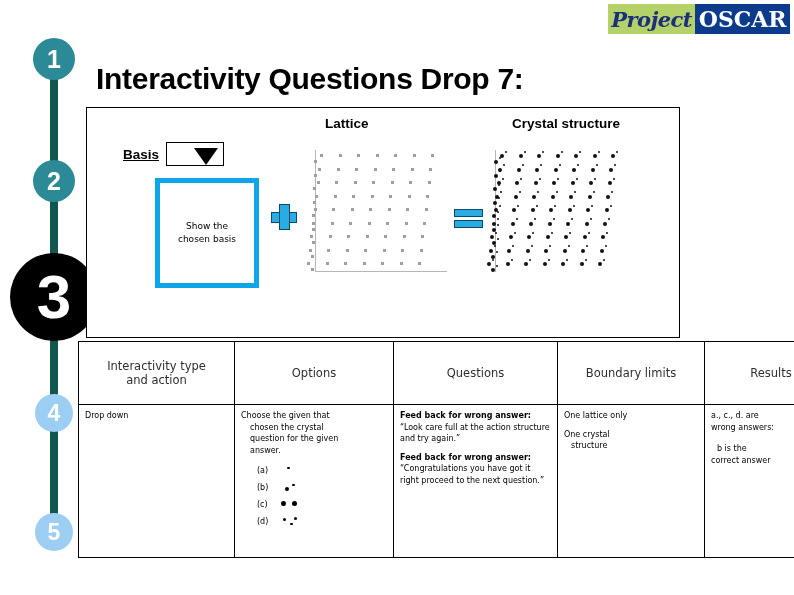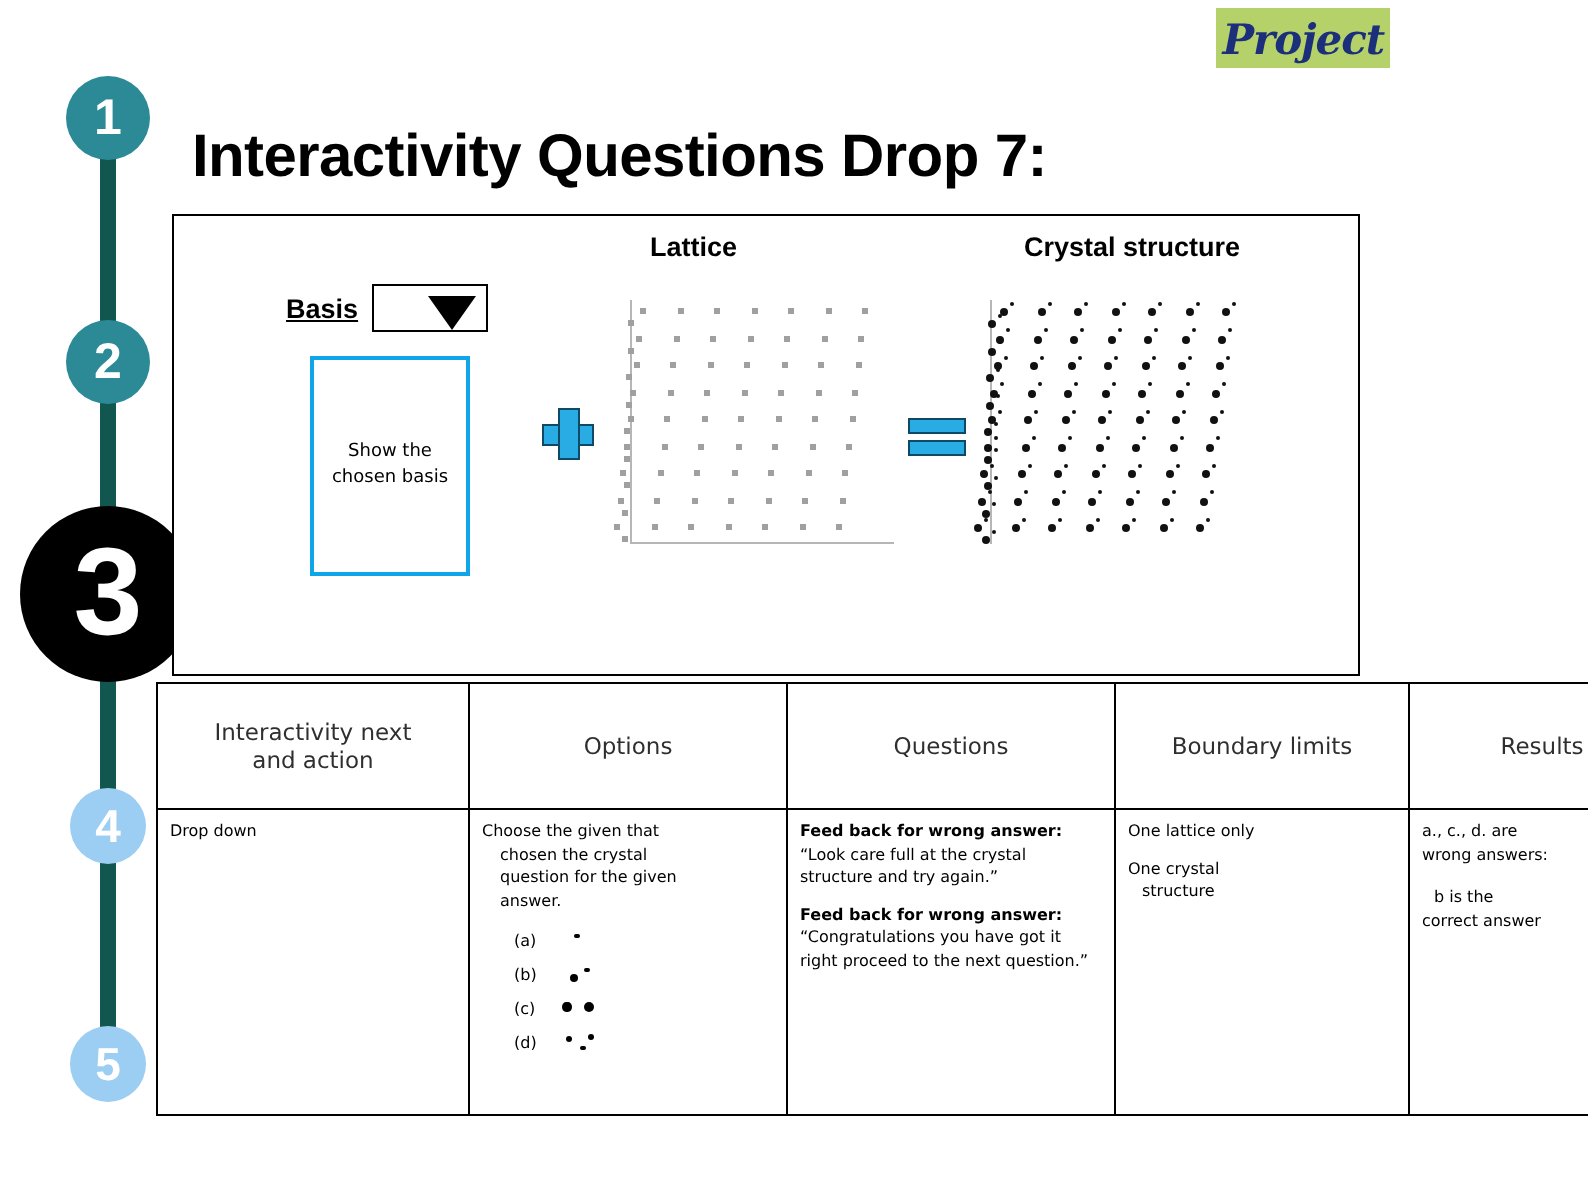--- a/index.html
+++ b/index.html
@@ -147,21 +147,21 @@
     font-size: 13.5px;
     font-weight: bold;
     color: #000000;
     white-space: nowrap;
   }
   #label-lattice { left: 238px; top: 8px; }
   #label-crystal { left: 425px; top: 8px; }
 
   #basis-row {
     position: absolute;
-    left: 56px;
+    left: 36px;
     top: 34px;
     display: flex;
     align-items: center;
     text-decoration: underline;
   }
   #basis-label {
     font-size: 13.5px;
     font-weight: bold;
     color: #000000;
     margin-right: 7px;
@@ -181,23 +181,23 @@
     width: 0; height: 0;
     border-left: 12px solid transparent;
     border-right: 12px solid transparent;
     border-top: 17px solid #000000;
   }
 
   #basis-box {
     position: absolute;
     left: 68px;
     top: 70px;
-    width: 80px;
+    width: 104px;
     height: 110px;
-    border: 2px solid #0ea5e9;
+    border: 5px solid #0ea5e9;
     box-sizing: border-box;
     background: #ffffff;
     display: flex;
     align-items: center;
     justify-content: center;
   }
   #basis-box-text {
     font-family: "DejaVu Sans", sans-serif;
     font-size: 9px;
     color: #000000;
@@ -356,20 +356,21 @@
 
   .res-line { margin-bottom: 10px; }
   .res-line .ind3 { display: block; padding-left: 6px; }
 </style>
 </head>
 <body>
 
 <div id="logo">
   <div id="logo-top">
     <div id="logo-project">Project</div>
+    <div id="logo-oscar">OSCAR</div>
   </div>
 </div>
 
 <div id="rail-line"></div>
 <div class="rail-circle" id="rail-1">1</div>
 <div class="rail-circle" id="rail-2">2</div>
 <div class="rail-circle" id="rail-3">3</div>
 <div class="rail-circle" id="rail-4">4</div>
 <div class="rail-circle" id="rail-5">5</div>
 
@@ -629,21 +630,21 @@
       <span class="cdot-big" style="left: -1.2px; top: 122px;"></span>
       <span class="cdot-small" style="left: 3.8px; top: 118.5px;"></span>
     </div>
 
 </div>
 
 <table id="spec-table">
   <thead>
     <tr>
       <th class="col1">
-        <span>Interactivity next</span><br>
+        <span>Interactivity type</span><br>
         <span>and action</span>
       </th>
       <th class="col2">Options</th>
       <th class="col3">Questions</th>
       <th class="col4">Boundary limits</th>
       <th class="col5">Results</th>
     </tr>
   </thead>
   <tbody>
     <tr>
@@ -686,21 +687,21 @@
               <i style="left:2px;top:3px;width:3px;height:3px;"></i>
               <i style="left:9px;top:8px;width:2.5px;height:2.5px;"></i>
               <i style="left:13px;top:2px;width:3px;height:3px;"></i>
             </span>
           </div>
         </div>
       </td>
 
       <td>
         <div class="fb-block">
-          <span class="fb-lead">Feed back for wrong answer:</span><span> “Look care full at the crystal structure and try again.”</span>
+          <span class="fb-lead">Feed back for wrong answer:</span><span> “Look care full at the action structure and try again.”</span>
         </div>
         <div class="fb-block">
           <span class="fb-lead">Feed back for wrong answer:</span><span> “Congratulations you have got it right proceed to the next question.”</span>
         </div>
       </td>
 
       <td>
         <div class="bl-line">One lattice only</div>
         <div class="bl-line">
           <span>One crystal</span>

